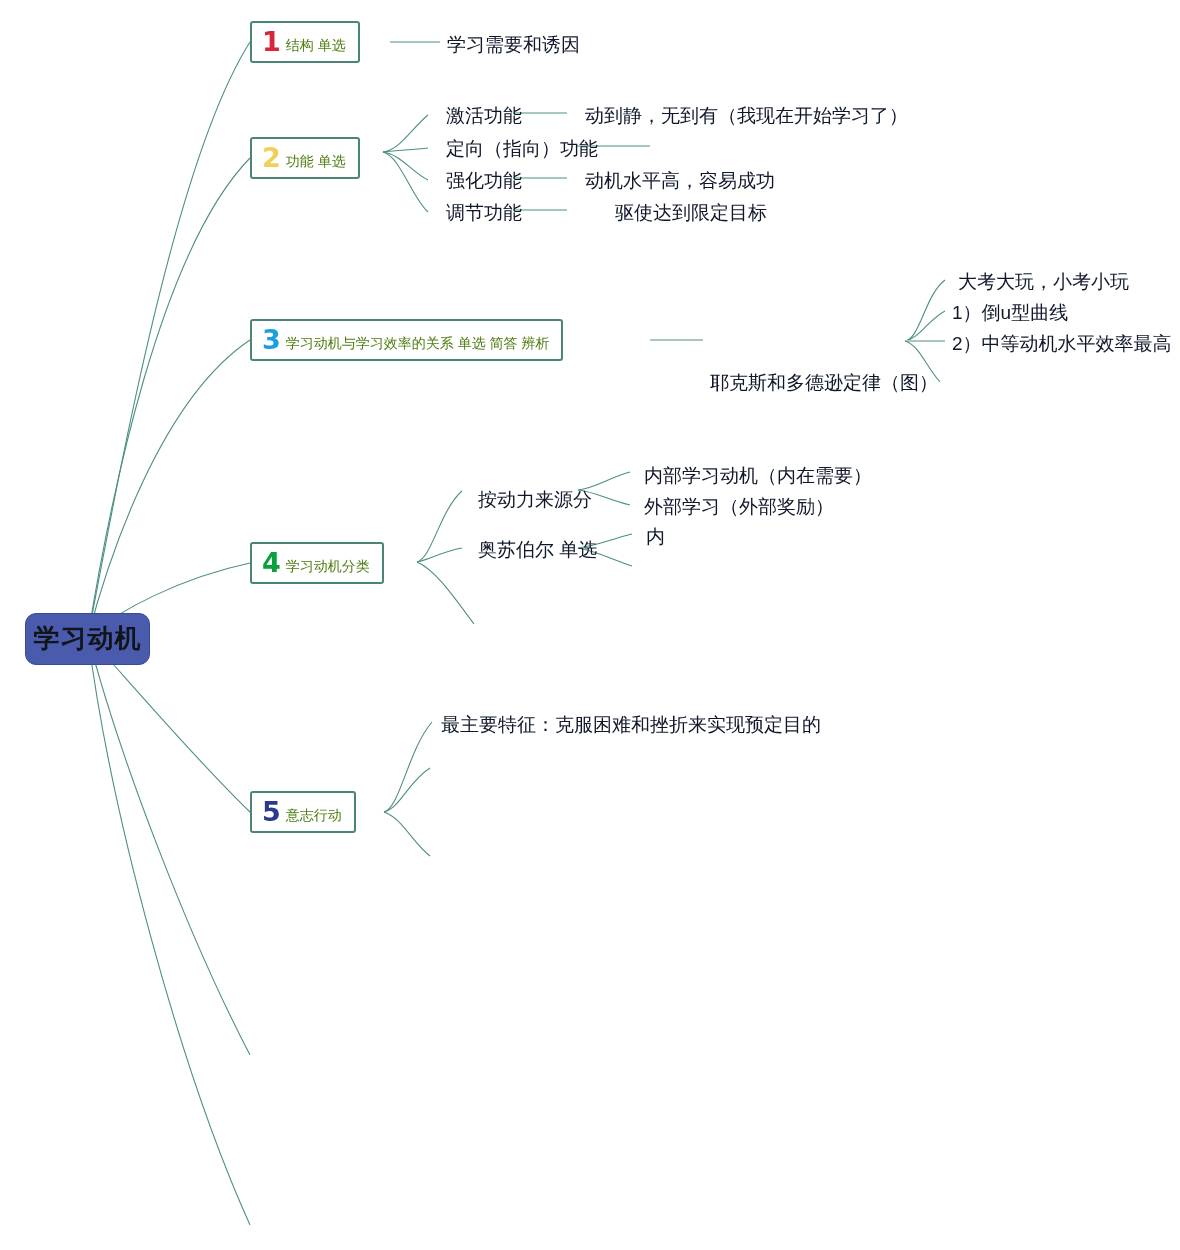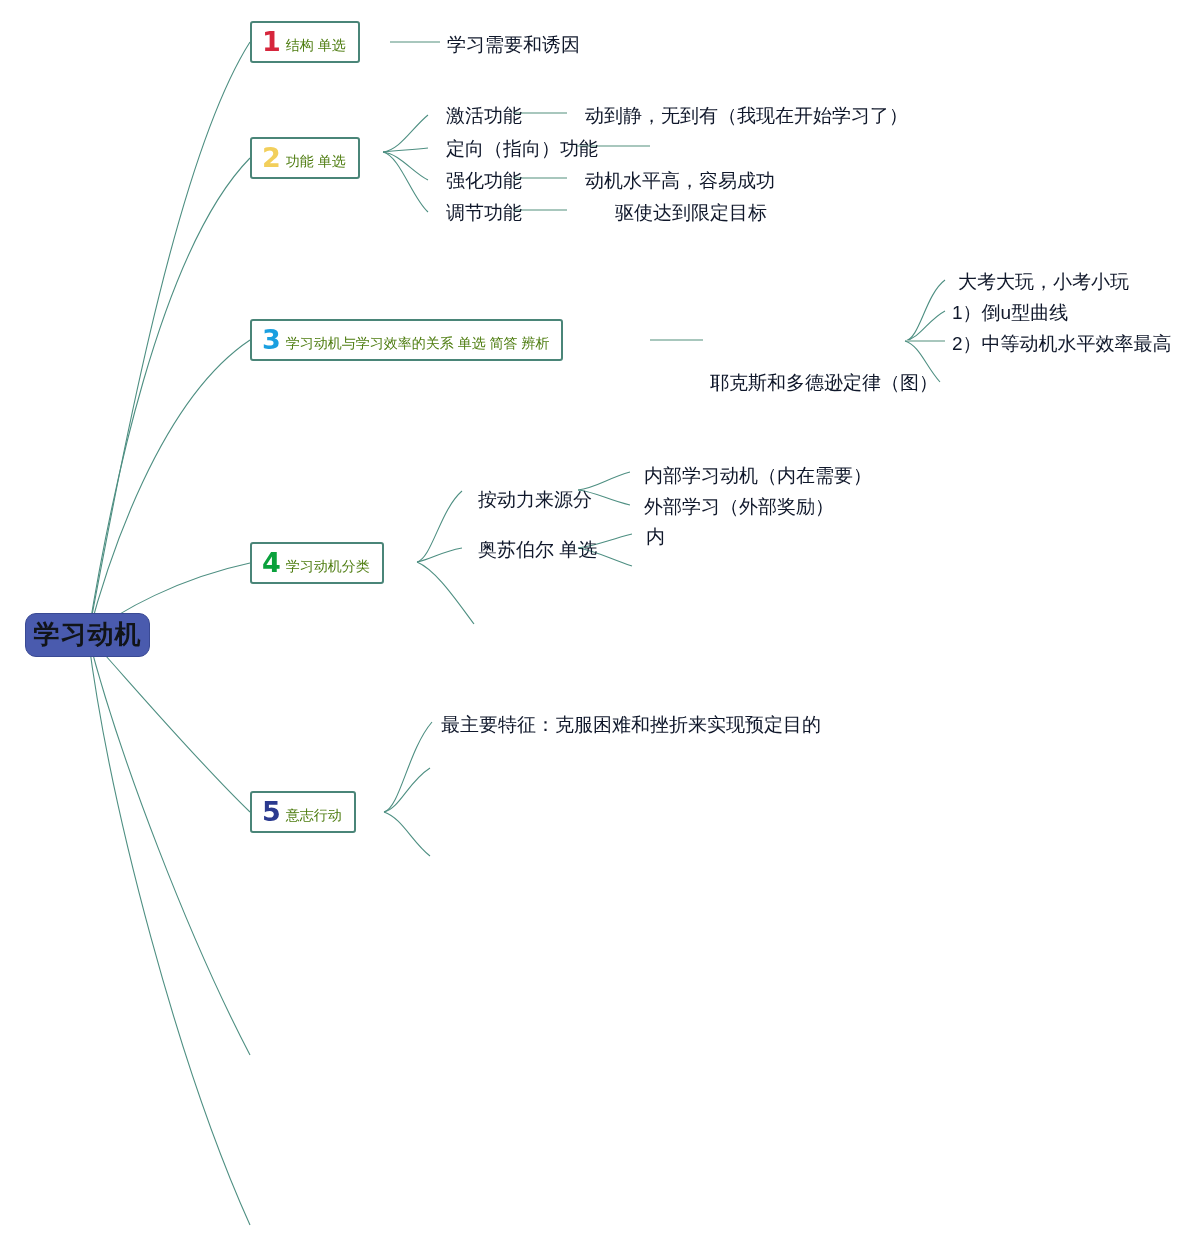--- a/index.html
+++ b/index.html
@@ -108,21 +108,21 @@
     <path class="lk" d="M 578 490 C 596 492 608 500 630 505"></path>
 
     <path class="lk" d="M 578 548 C 596 546 608 540 632 534"></path>
     <path class="lk" d="M 578 548 C 596 551 608 558 632 566"></path>
 
     <path class="lk" d="M 384 812 C 400 808 408 750 432 722"></path>
     <path class="lk" d="M 384 812 C 400 808 408 782 430 768"></path>
     <path class="lk" d="M 384 812 C 402 818 412 842 430 856"></path>
   </svg>
 
-  <div class="root-node" style="left:25px;top:613px;width:125px;height:44px;">
+  <div class="root-node" style="left:25px;top:613px;width:125px;height:52px;">
     <span>学习动机</span>
   </div>
 
   <div class="branch-node" style="left:250px;top:21px;height:42px;">
     <span class="bnum" style="color:#d6263c;">1</span>
     <span class="blabel">结构 单选</span>
   </div>
   <div class="tnode" style="left:447px;top:35px;">学习需要和诱因</div>
 
   <div class="branch-node" style="left:250px;top:137px;height:42px;">

